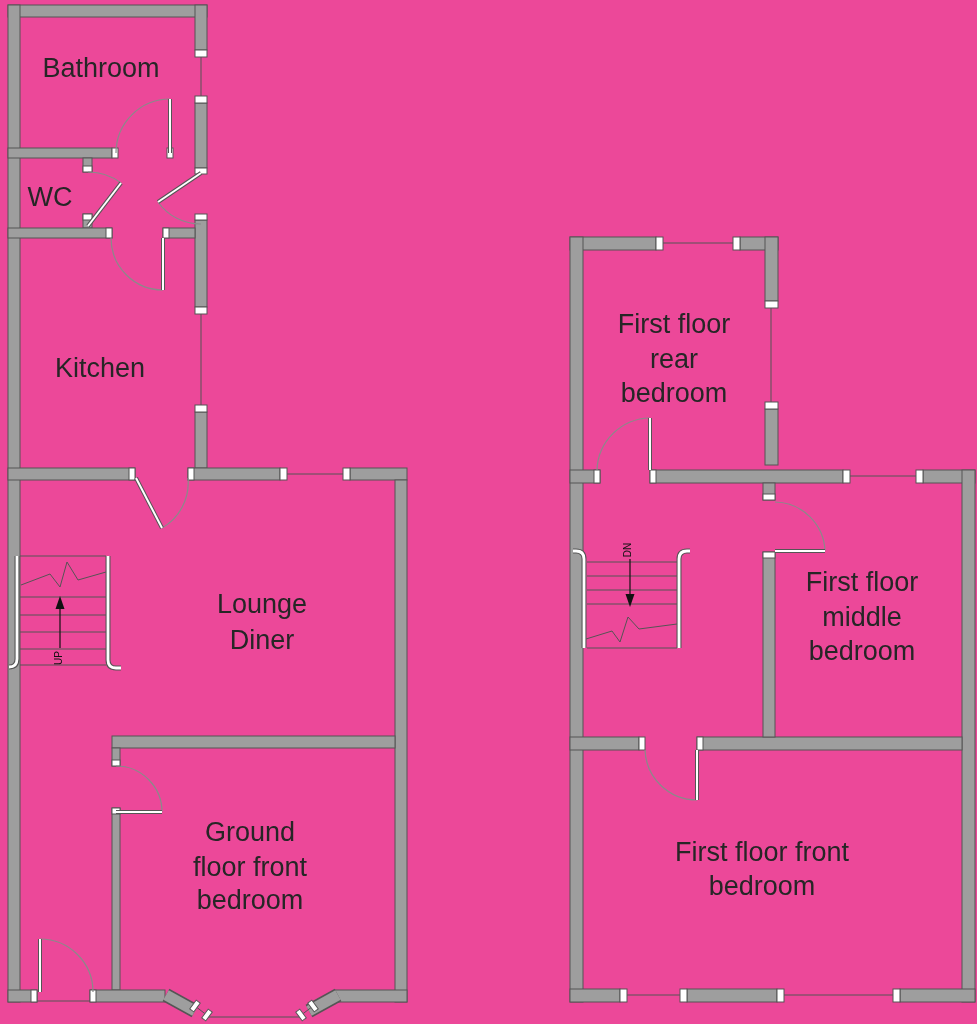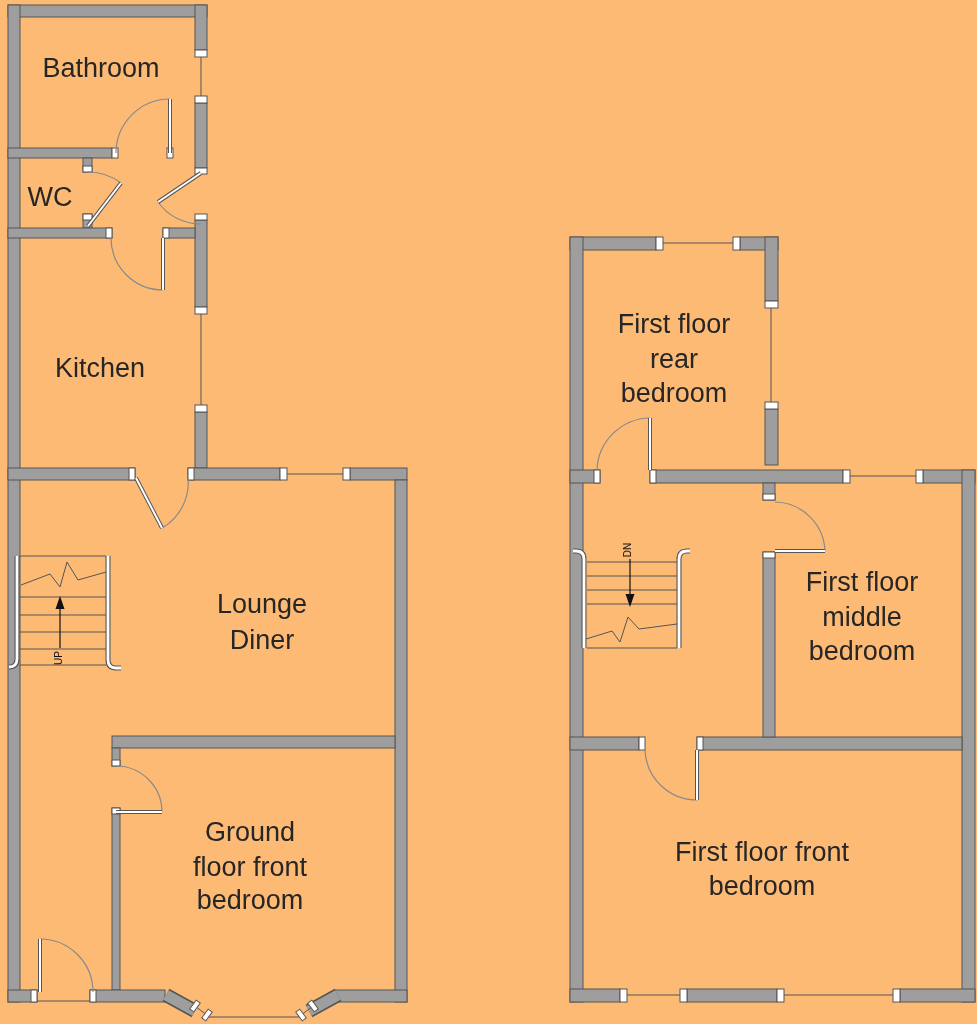--- a/index.html
+++ b/index.html
@@ -1,16 +1,16 @@
 <!DOCTYPE html>
 <html><head>
 <meta charset="utf-8">
 <style>
   html,body{margin:0;padding:0;background:#ffffff;}
-  .page{position:relative;width:977px;height:1024px;background:#fdba74;overflow:hidden;}
+  .page{position:relative;width:977px;height:1024px;background:#ec4899;overflow:hidden;}
   svg{display:block;}
   .wall{fill:#9e9e9e;stroke:#555555;stroke-width:1;}
   .cap{fill:#ffffff;stroke:#555555;stroke-width:1;}
   .tl{stroke:#555555;stroke-width:1;fill:none;}
   .arc{stroke:#8a8a8a;stroke-width:1.2;fill:none;}
   .leaf-outer{stroke:#555555;stroke-width:4;fill:none;}
   .leaf-inner{stroke:#ffffff;stroke-width:2;fill:none;}
   .wallline-outer{stroke:#555555;stroke-width:14;fill:none;}
   .wallline-inner{stroke:#9e9e9e;stroke-width:11;fill:none;}
   .rail-outer{stroke:#555555;stroke-width:5;fill:none;}

